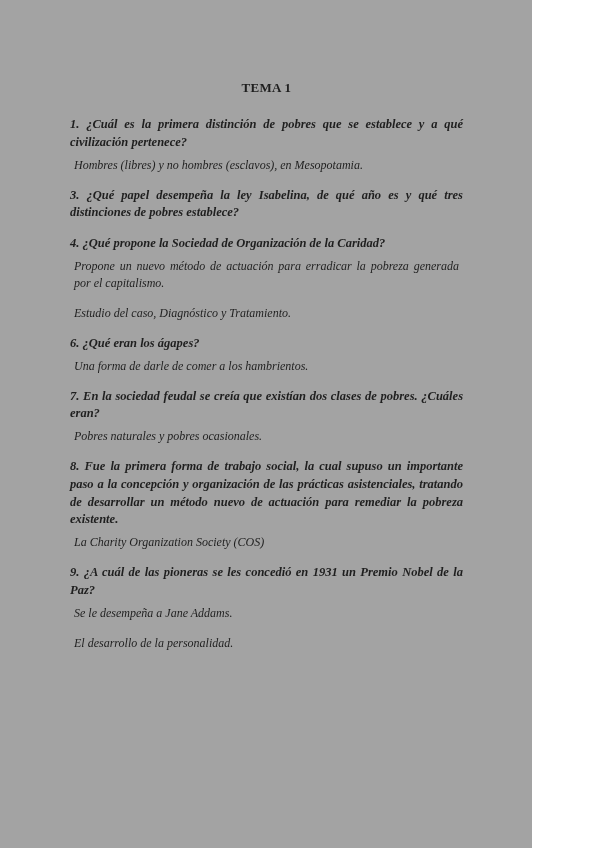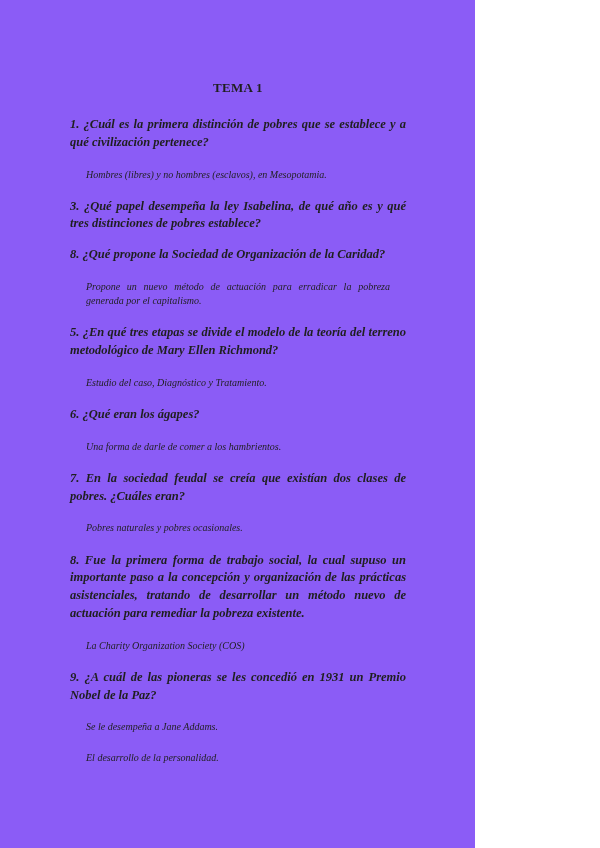--- a/index.html
+++ b/index.html
@@ -9,24 +9,24 @@
   }
   body {
     width: 600px;
     height: 848px;
     font-family: "Liberation Serif", serif;
     color: #1f1f1f;
     overflow: hidden;
   }
   .page {
     box-sizing: border-box;
-    width: 475px;
+    width: 532px;
     height: 848px;
     padding: 80px 69px 40px 70px;
-    background: #8b5cf6;
+    background: #a3a3a3;
   }
   .title {
     text-align: center;
     font-weight: bold;
     font-size: 13px;
     letter-spacing: 0.3px;
     margin: 0 0 20px 0;
   }
   .qa {
     margin: 0 0 13px 0;
@@ -34,49 +34,48 @@
   }
   .q {
     font-weight: bold;
     font-size: 12.5px;
     line-height: 1.42;
     text-align: justify;
     margin: 0 0 5px 0;
   }
   .a {
     font-weight: normal;
-    font-size: 10px;
+    font-size: 12px;
     line-height: 1.42;
     text-align: justify;
-    margin: 16px;
+    margin: 4px;
   }
 </style>
 </head>
 <body>
 
 <div class="page">
   <h1 class="title">TEMA 1</h1>
 
   <section class="qa">
     <p class="q">1.  ¿Cuál es la primera distinción de pobres que se establece y a qué civilización pertenece?</p>
     <p class="a">Hombres (libres) y no hombres (esclavos), en Mesopotamia.</p>
   </section>
 
 
   <section class="qa">
     <p class="q">3. ¿Qué papel desempeña la ley Isabelina, de qué año es y qué tres distinciones de pobres establece?</p>
   </section>
 
   <section class="qa">
-    <p class="q">8. ¿Qué propone la Sociedad de Organización de la Caridad?</p>
+    <p class="q">4. ¿Qué propone la Sociedad de Organización de la Caridad?</p>
     <p class="a">Propone un nuevo método de actuación para erradicar la pobreza generada por el capitalismo.</p>
   </section>
 
   <section class="qa">
-    <p class="q">5. ¿En qué tres etapas se divide el modelo de la teoría del terreno metodológico de Mary Ellen Richmond?</p>
     <p class="a">Estudio del caso, Diagnóstico y Tratamiento.</p>
   </section>
 
   <section class="qa">
     <p class="q">6. ¿Qué eran los ágapes?</p>
     <p class="a">Una forma de darle de comer a los hambrientos.</p>
   </section>
 
   <section class="qa">
     <p class="q">7. En la sociedad feudal se creía que existían dos clases de pobres. ¿Cuáles eran?</p>

